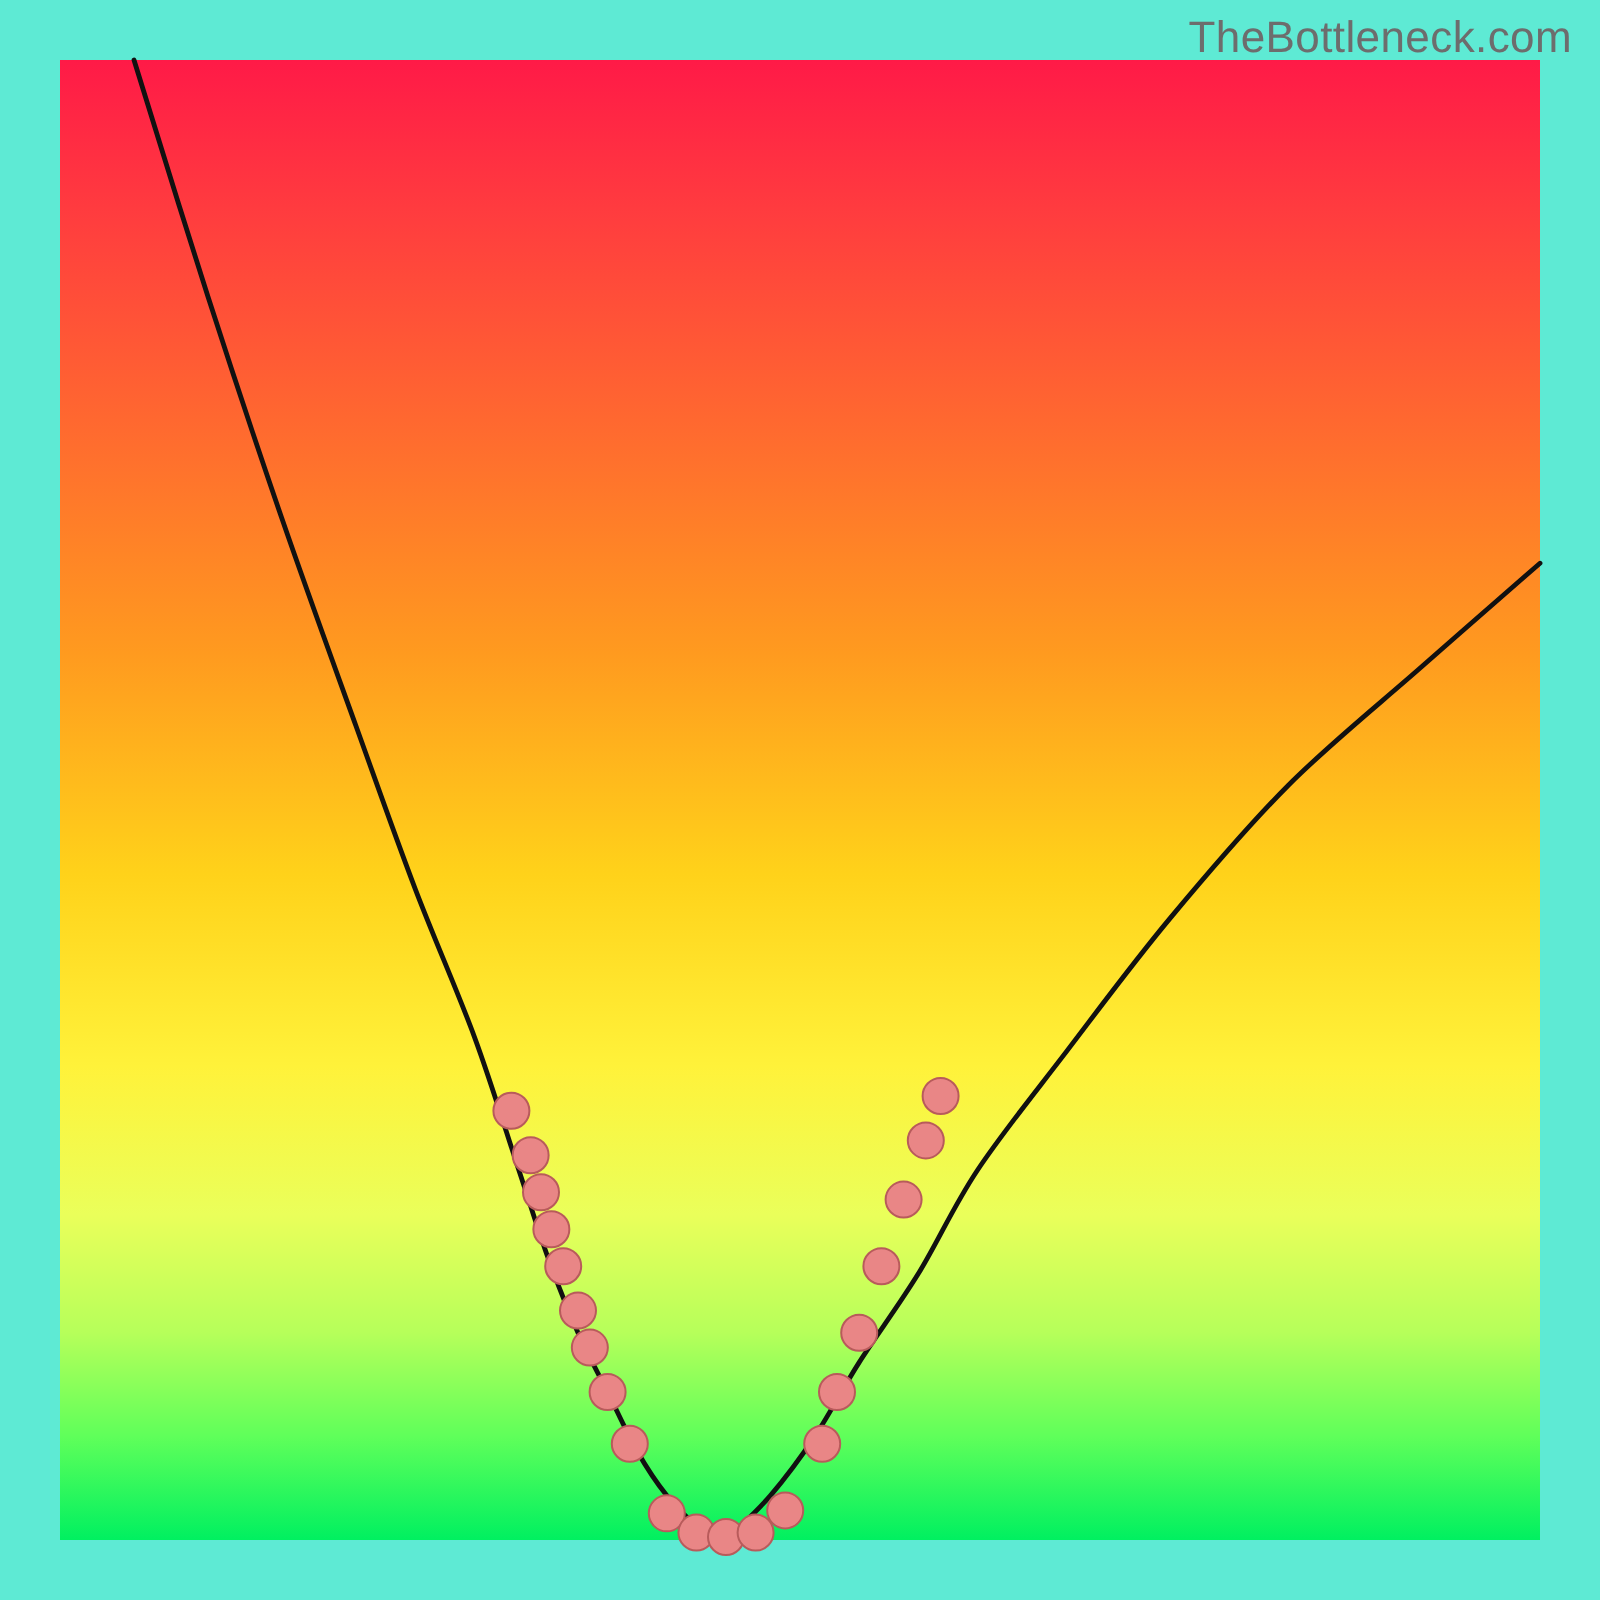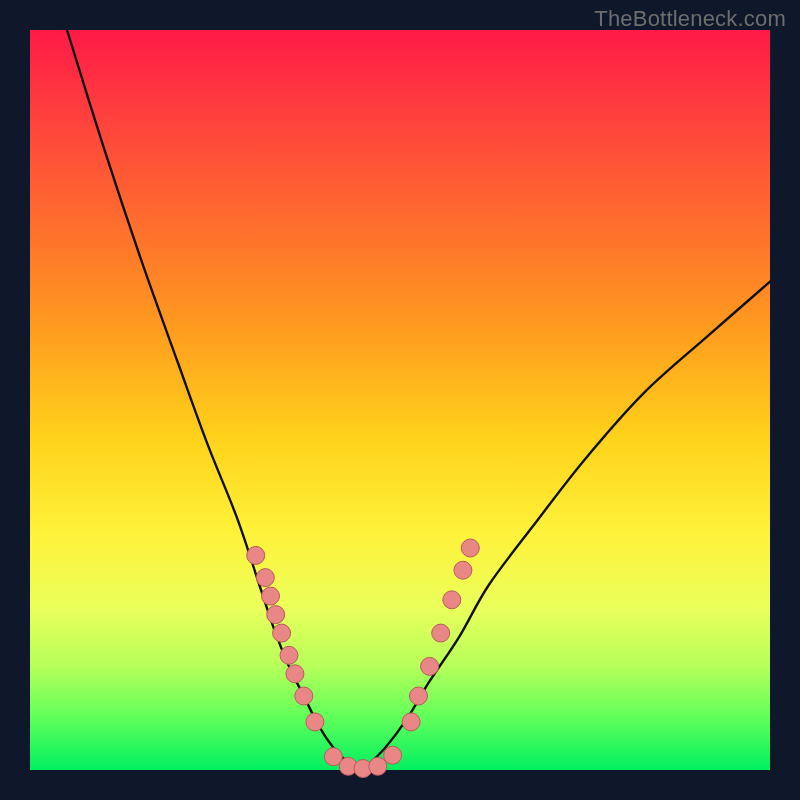--- a/index.html
+++ b/index.html
@@ -10,21 +10,21 @@
     background: #000;
     overflow: hidden;
     font-family: Arial, Helvetica, sans-serif;
   }
   .frame {
     position: absolute;
     left: 0;
     top: 0;
     width: 800px;
     height: 800px;
-    background: #0f172a;
+    background: #5eead4;
   }
   .plot-area {
     position: absolute;
     left: 30px;
     top: 30px;
     width: 740px;
     height: 740px;
     
     background: linear-gradient(to bottom,
       #ff1a47 0%,

